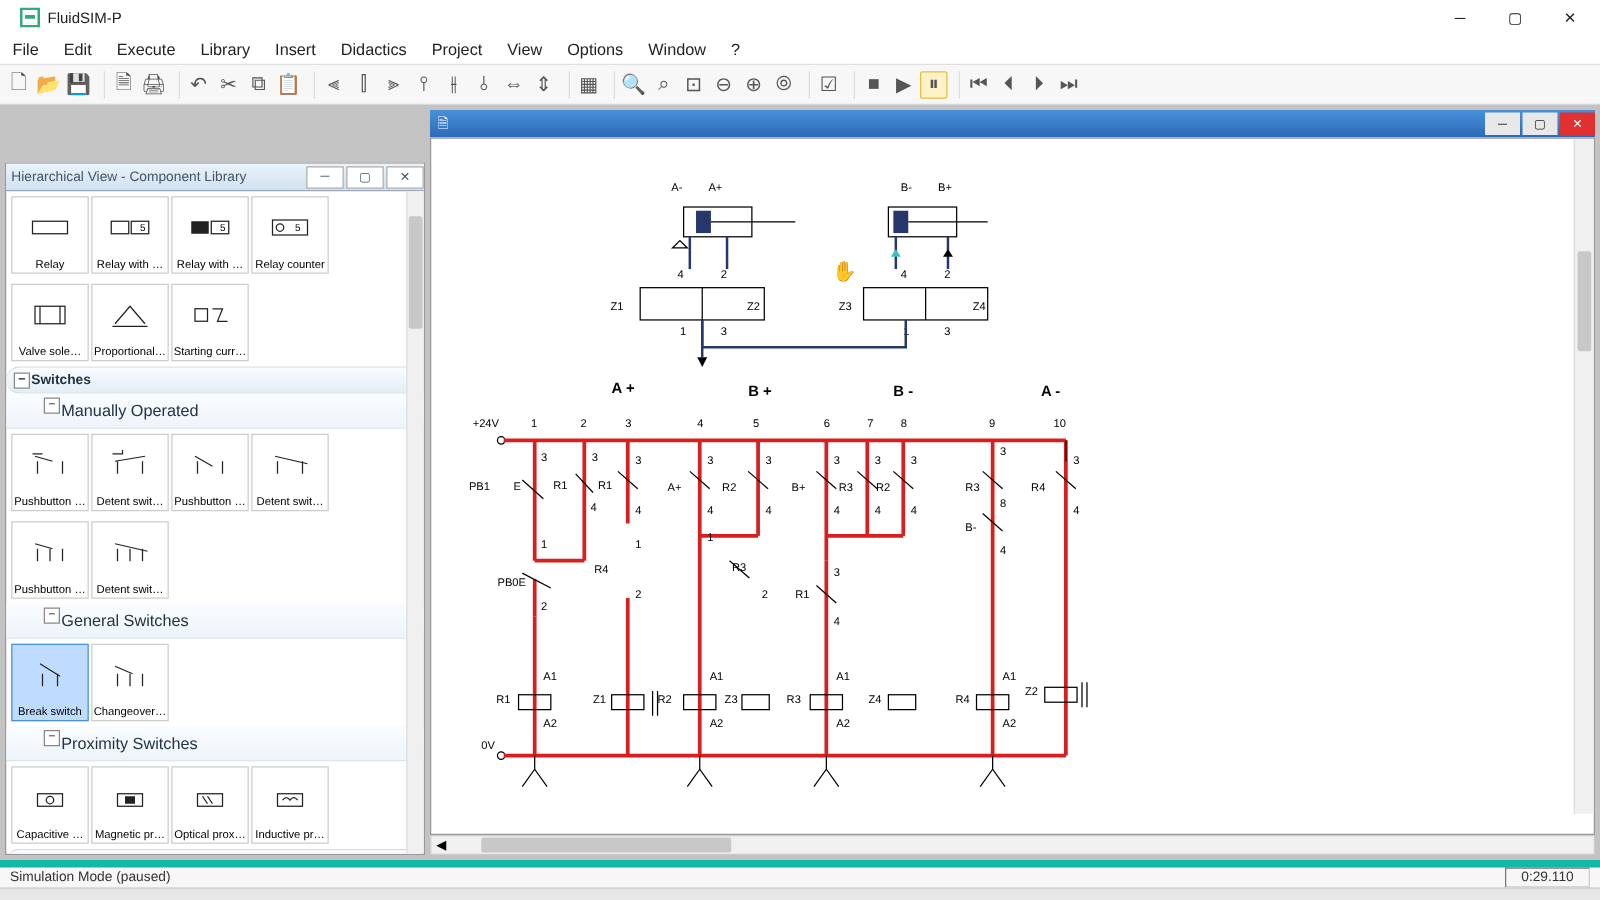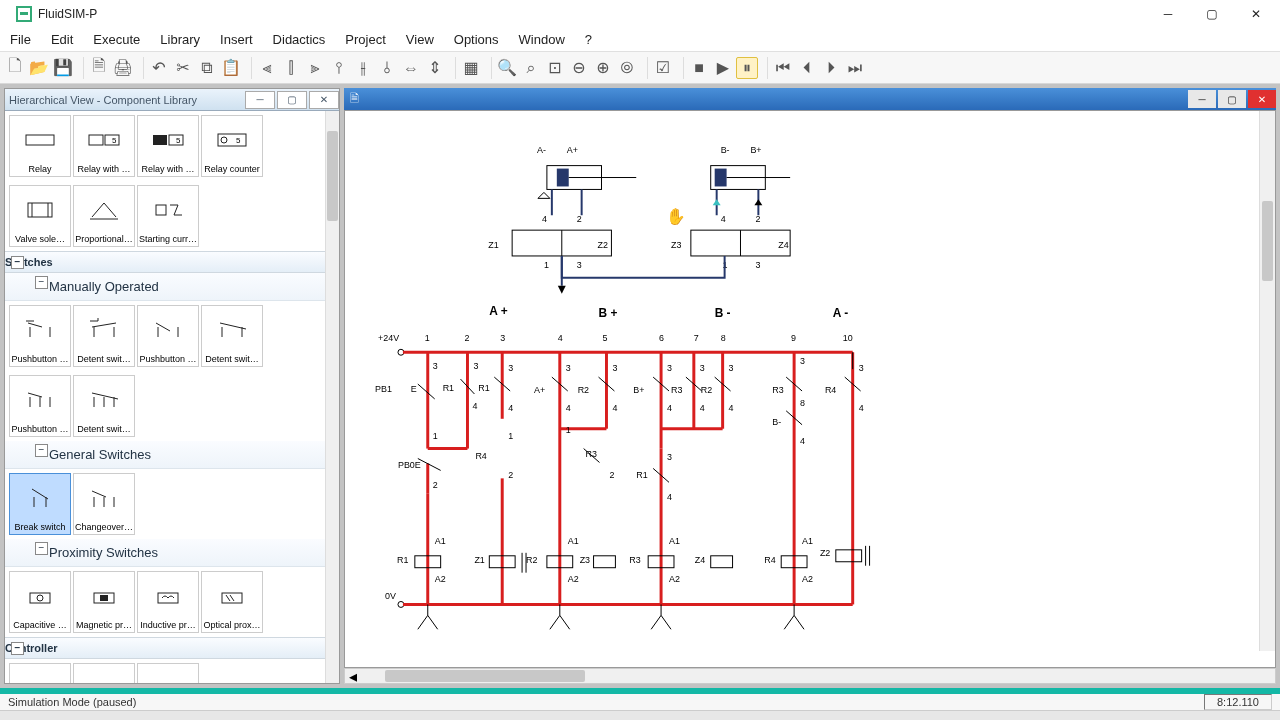--- a/index.html
+++ b/index.html
@@ -19,32 +19,32 @@
 
 .toolbar { height: 32px; background: #f7f7f7; border-bottom: 1px solid #d8d8d8; display: flex; align-items: center; padding: 0 4px; gap: 2px; }
 .toolbar .tbtn { width: 22px; height: 22px; display: flex; align-items: center; justify-content: center; color: #555; border-radius: 2px; }
 .toolbar .tbtn.active { background: #fff2c6; border: 1px solid #e0c040; }
 .toolbar .sep { width: 6px; height: 22px; border-right: 1px solid #ddd; margin: 0 2px; }
 
 
 .workspace { display: flex; height: 604px; background: #c3c3c3; padding: 4px; gap: 4px; }
 
 
-.libwrap { width: 336px; display: flex; }
+.libwrap { width: 336px; display: flex; margin-top: 42px; }
 .libpanel { flex: 1; background: #fff; border: 1px solid #999; display: flex; flex-direction: column; }
 .libtitle { height: 22px; background: linear-gradient(#eaf3fb,#cfe1f0); border-bottom: 1px solid #9ab; display: flex; align-items: center; padding-left: 4px; font-size: 11px; color: #456; }
 .libtitle .sp { flex: 1; }
 .libtitle .lb { width: 30px; height: 18px; margin-left: 2px; background: #fff; border: 1px solid #aaa; display: flex; align-items: center; justify-content: center; font-size: 10px; }
 .libbody { flex: 1; overflow: hidden; position: relative; }
 .cells { display: flex; padding: 4px; gap: 2px; flex-wrap: wrap; }
 .cell { width: 62px; height: 62px; border: 1px solid #ccc; background: #fff; display: flex; flex-direction: column; align-items: center; justify-content: flex-end; font-size: 9px; text-align: center; padding-bottom: 2px; overflow: hidden; }
 .cell.sel { background: #bfdcff; border-color: #4a90d9; }
 .cell .glyph { flex: 1; width: 100%; display: flex; align-items: center; justify-content: center; }
 .cell .glyph svg { width: 40px; height: 30px; }
-.group { height: 22px; background: linear-gradient(#fafcff,#e4eef7); border-top: 1px solid #cfd8e0; border-bottom: 1px solid #cfd8e0; display: flex; align-items: center; font-size: 11px; font-weight: bold; color: #234; position: relative; }
+.group { height: 22px; background: linear-gradient(#fafcff,#e4eef7); border-top: 1px solid #cfd8e0; border-bottom: 1px solid #cfd8e0; display: flex; align-items: center; padding-left: 20px; font-size: 11px; font-weight: bold; color: #234; position: relative; border-radius: 11px; }
 .group::before { content: '−'; position: absolute; left: 6px; width: 11px; height: 11px; border: 1px solid #888; font-size: 10px; line-height: 9px; text-align: center; background: #fff; top: 4px; }
 .subgroup { height: 28px; background: linear-gradient(#fafcff,#eef4fa); border-bottom: 1px solid #dde5ec; display: flex; align-items: center; padding-left: 44px; font-size: 13px; color: #234; position: relative; }
 .subgroup::before { content: '−'; position: absolute; left: 30px; width: 11px; height: 11px; border: 1px solid #888; font-size: 10px; line-height: 9px; text-align: center; background: #fff; top: 3px; }
 .libscroll { position: absolute; right: 0; top: 0; bottom: 0; width: 14px; background: #f0f0f0; border-left: 1px solid #ddd; }
 .libscroll .thumb { position: absolute; left: 1px; right: 1px; top: 20px; height: 90px; background: #c8c8c8; border-radius: 2px; }
 
 
 .docpanel { flex: 1; display: flex; flex-direction: column; }
 .doctitle { height: 22px; background: linear-gradient(#4a90d9,#2a6ab8); color: #fff; display: flex; align-items: center; padding-left: 6px; font-size: 11px; }
 .doctitle .sp { flex: 1; }
@@ -335,33 +335,33 @@
                   <rect x="10" y="10" width="20" height="10" fill="none" stroke="#222"></rect>
                   <rect x="16" y="12" width="8" height="6" fill="#222"></rect>
                 </svg>
               </div>
               <span>Magnetic pr…</span>
             </div>
           <div class="cell">
               <div class="glyph">
                 <svg viewBox="0 0 40 26">
                   <rect x="10" y="10" width="20" height="10" fill="none" stroke="#222"></rect>
+                  <path d="M14 12 l4 6 M18 12 l4 6" stroke="#222"></path>
+                </svg>
+              </div>
+              <span>Optical prox…</span>
+            </div>
+          <div class="cell">
+              <div class="glyph">
+                <svg viewBox="0 0 40 26">
+                  <rect x="10" y="10" width="20" height="10" fill="none" stroke="#222"></rect>
                   <path d="M14 15 q3 -4 6 0 q3 -4 6 0" fill="none" stroke="#222"></path>
                 </svg>
               </div>
               <span>Inductive pr…</span>
-            </div>
-          <div class="cell">
-              <div class="glyph">
-                <svg viewBox="0 0 40 26">
-                  <rect x="10" y="10" width="20" height="10" fill="none" stroke="#222"></rect>
-                  <path d="M14 12 l4 6 M18 12 l4 6" stroke="#222"></path>
-                </svg>
-              </div>
-              <span>Optical prox…</span>
             </div>
         </div>
         <div class="group">Controller</div>
         <div class="cells">
           <div class="cell">
               <div class="glyph">
                 <svg viewBox="0 0 40 26">
                   <rect x="6" y="6" width="12" height="14" fill="none" stroke="#222"></rect>
                   <rect x="22" y="6" width="12" height="14" fill="none" stroke="#222"></rect>
                 </svg>
@@ -613,21 +613,21 @@
     <div class="hscroll">
       <span style="width:16px;text-align:center">◂</span>
       <div class="thumb"></div>
     </div>
   </div>
 </div>
 
 <div class="statusbar">
   <span>Simulation Mode (paused)</span>
   <span class="sp"></span>
-  <span style="border:1px inset #ccc;padding:1px 12px">8:12.110</span>
+  <span style="border:1px inset #ccc;padding:1px 12px">0:29.110</span>
 </div>
 
 <div class="taskbar">
 
   <div class="ticons">
     <div class="ticon">🌐</div>
     <div class="ticon">🛍️</div>
     <div class="ticon">✂️</div>
     <div class="ticon">📁</div>
     <div class="ticon">💬</div>

